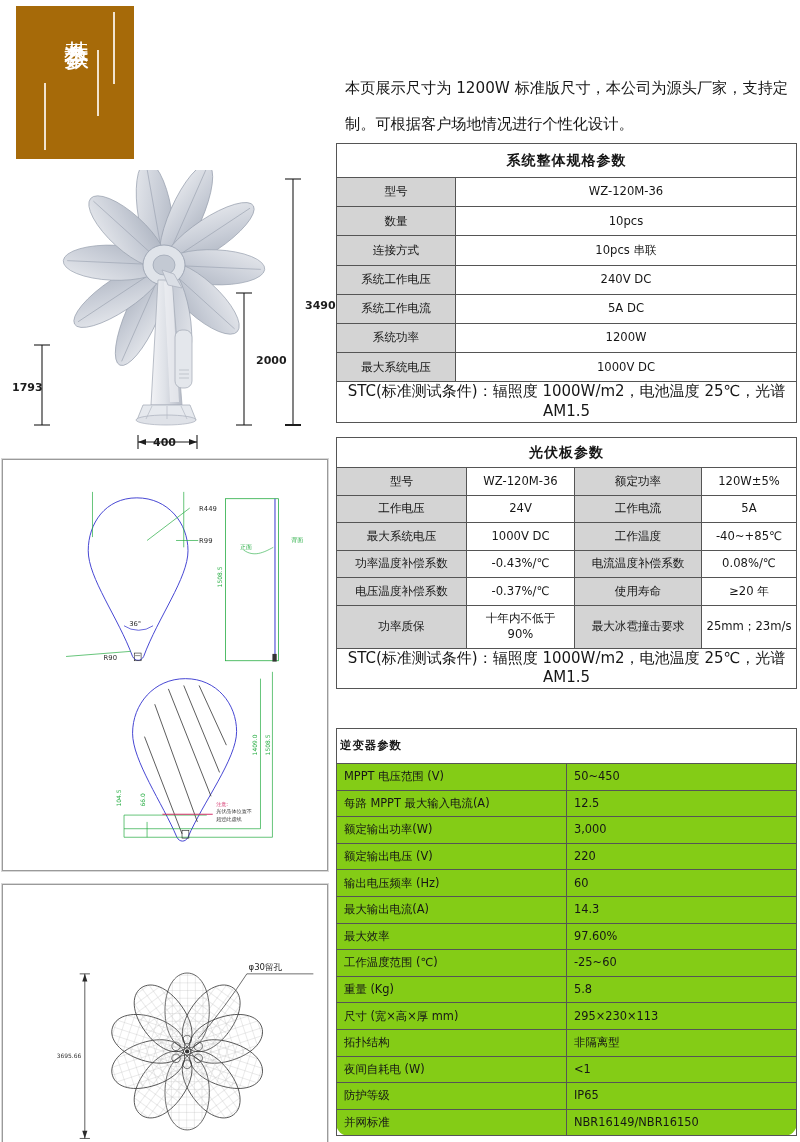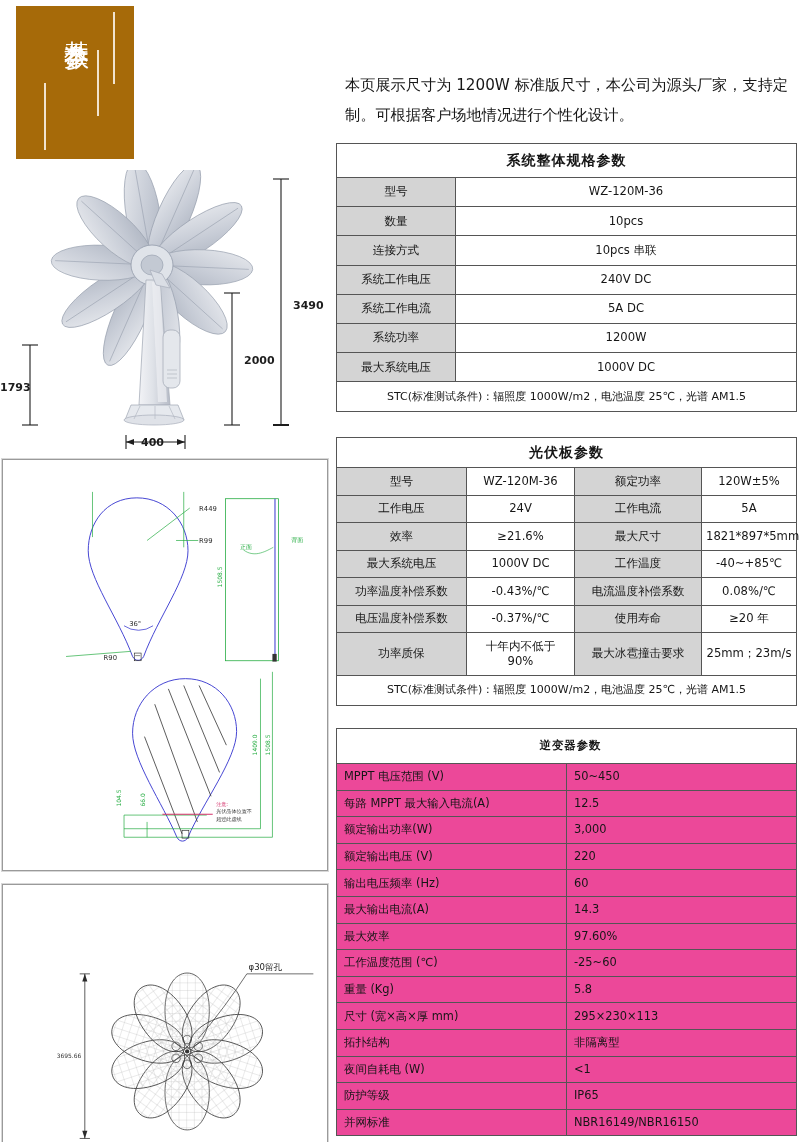--- a/index.html
+++ b/index.html
@@ -48,32 +48,33 @@
   .rule-b { left: 81px;  top: 44px;  height: 66px; }
   .rule-c { left: 28px;  top: 77px;  height: 67px; }
 
   
   .intro {
     position: absolute;
     left: 345px;
     top: 70px;
     width: 452px;
     font-size: 15.2px;
-    line-height: 30px;
+    line-height: 36px;
     font-family: "DejaVu Sans", sans-serif;
     color: #171717;
   }
 
   
   .spec-table {
     position: absolute;
     border-collapse: collapse;
     table-layout: fixed;
     font-family: "DejaVu Sans", sans-serif;
-    background: #ec4899;
+    background: #84cc16;
+    border-radius: 13px;
   }
   .spec-table td {
     border: 1px solid #555;
     padding: 0 4px;
     font-size: 11.6px;
     color: #161616;
     text-align: center;
     vertical-align: middle;
     line-height: 1.32;
   }
@@ -81,21 +82,21 @@
     background: #d4d4d4;
   }
   .spec-table td.title-cell {
     font-size: 14px;
     font-weight: bold;
     letter-spacing: 1px;
     height: 31px;
     background: #ffffff;
   }
   .spec-table td.note-cell {
-    font-size: 11px;
+    font-size: 15px;
     height: 27px;
     background: #ffffff;
     text-align: center;
   }
   .spec-table td.val {
     background: #ffffff;
   }
 
   
   #table-system { left: 336px; top: 143px; width: 460px; }
@@ -112,38 +113,38 @@
 
   
   #table-inverter { left: 336px; top: 728px; width: 460px; }
   #table-inverter td {
     height: 25.6px;
     text-align: left;
     padding-left: 7px;
     font-size: 11.4px;
   }
   #table-inverter td.title-cell {
-    text-align: center;
+    text-align: left;
     height: 34px;
-    padding-left: 12px;
+    padding-left: 3px;
     margin-top: 16px;
   }
 
   
   .fig {
     position: absolute;
     background: #ffffff;
     box-sizing: border-box;
   }
   .fig-bordered {
     border: 1px solid #9a9a9a;
     outline: 1px solid #d8d8d8;
     padding-left: 46px;
   }
-  #fig-render   { left: 0px;  top: 170px; width: 330px; height: 285px; }
+  #fig-render   { left: 12px;  top: 170px; width: 330px; height: 285px; }
   #fig-cad-top  { left: 2px;  top: 459px; width: 326px; height: 412px; }
   #fig-cad-plan { left: 2px;  top: 884px; width: 326px; height: 323px; }
 
   .fig-svg { display: block; width: 100%; height: 100%; }
 
   .dim-label {
     font-family: "DejaVu Sans", sans-serif;
     font-size: 11px;
     font-weight: bold;
     fill: #1d1d1d;
@@ -506,26 +507,20 @@
       <td class="key">额定功率</td>
       <td class="val">120W±5%</td>
     </tr>
     <tr>
       <td class="key">工作电压</td>
       <td class="val">24V</td>
       <td class="key">工作电流</td>
       <td class="val">5A</td>
     </tr>
     <tr>
-      <td class="key">效率</td>
-      <td class="val">≥21.6%</td>
-      <td class="key">最大尺寸</td>
-      <td class="val">1821*897*5mm</td>
-    </tr>
-    <tr>
       <td class="key">最大系统电压</td>
       <td class="val">1000V DC</td>
       <td class="key">工作温度</td>
       <td class="val">-40~+85℃</td>
     </tr>
     <tr>
       <td class="key">功率温度补偿系数</td>
       <td class="val">-0.43%/℃</td>
       <td class="key">电流温度补偿系数</td>
       <td class="val">0.08%/℃</td>

